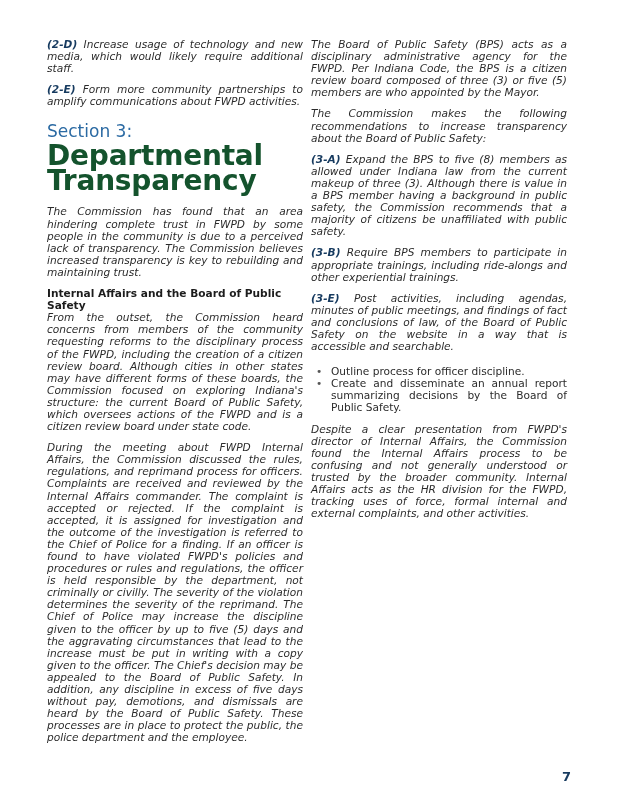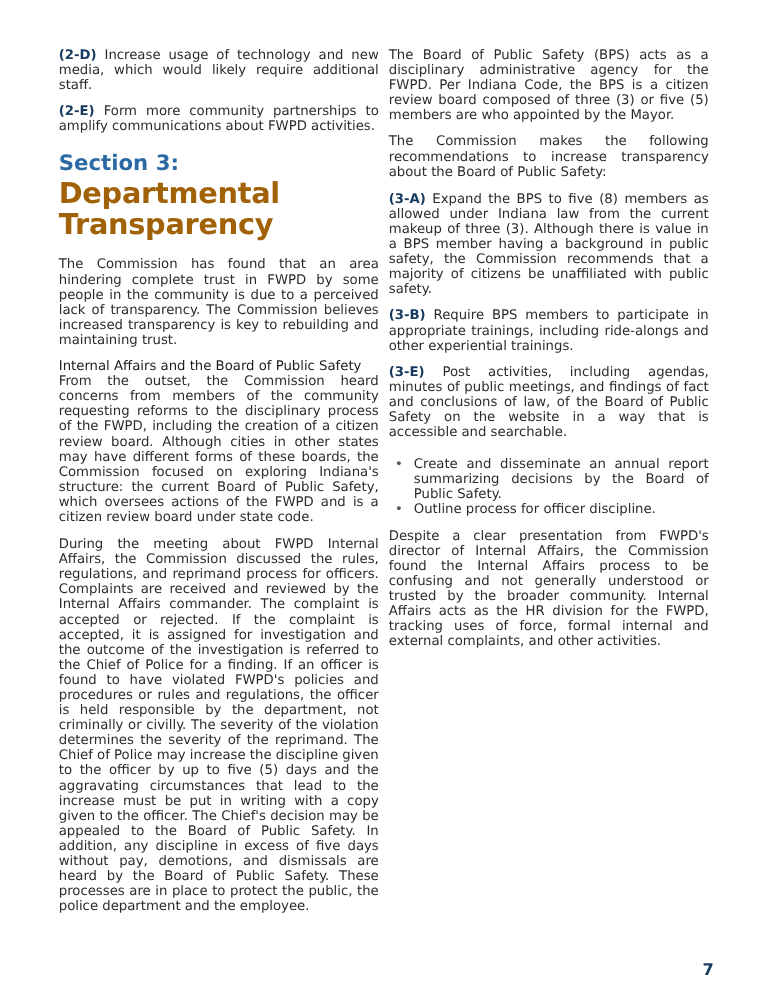--- a/index.html
+++ b/index.html
@@ -3,25 +3,25 @@
 <meta charset="utf-8">
 <style>
   html, body { margin: 0; padding: 0; }
   body {
     width: 618px; height: 800px; background: #ffffff; position: relative; overflow: hidden;
     font-family: "DejaVu Sans", sans-serif; color: #2b2b2b;
   }
   .col { position: absolute; top: 38px; width: 256px; font-size: 10.6px; line-height: 12.1px; }
   .col.left { left: 47px; }
   .col.right { left: 311px; }
-  p { margin: 0 0 9px 0; text-align: justify; }
+  p { margin: 0 0 9px 0; text-align: justify; font-style: italic; }
   .rec-id { font-weight: bold; color: #163a5f; }
-  .section-label { color: #2b6aa3; font-weight: bold; font-size: 17px; line-height: 20px; margin: 14px 0 2px 0; }
-  .section-title { color: #a16207; font-weight: bold; font-size: 23px; line-height: 25px; margin: 0 0 12px 0; letter-spacing: -0.2px; }
-  .subhead { font-weight: normal; color: #1c1c1c; margin: 0; font-size: 10.6px; line-height: 12.1px; }
+  .section-label { color: #2b6aa3; font-weight: normal; font-size: 17px; line-height: 20px; margin: 14px 0 2px 0; }
+  .section-title { color: #14532d; font-weight: bold; font-size: 28px; line-height: 25px; margin: 0 0 12px 0; letter-spacing: -0.2px; }
+  .subhead { font-weight: bold; color: #1c1c1c; margin: 0; font-size: 10.6px; line-height: 12.1px; }
   ul { margin: 0 0 9px 0; padding: 0 0 0 20px; }
   li { text-align: justify; list-style: none; position: relative; }
   li::before { content: "•"; position: absolute; left: -15px; color: #555; }
   .page-number { position: absolute; right: 47px; bottom: 16px; font-weight: bold; color: #163a5f; font-size: 13px; }
 </style>
 </head>
 <body>
 
 <div class="col left">
   <p><span class="rec-id">(2-D)</span><span> Increase usage of technology and new media, which would likely require additional staff.</span></p>
@@ -34,19 +34,19 @@
   <p>During the meeting about FWPD Internal Affairs, the Commission discussed the rules, regulations, and reprimand process for officers. Complaints are received and reviewed by the Internal Affairs commander. The complaint is accepted or rejected. If the complaint is accepted, it is assigned for investigation and the outcome of the investigation is referred to the Chief of Police for a finding. If an officer is found to have violated FWPD's policies and procedures or rules and regulations, the officer is held responsible by the department, not criminally or civilly. The severity of the violation determines the severity of the reprimand. The Chief of Police may increase the discipline given to the officer by up to five (5) days and the aggravating circumstances that lead to the increase must be put in writing with a copy given to the officer. The Chief's decision may be appealed to the Board of Public Safety. In addition, any discipline in excess of five days without pay, demotions, and dismissals are heard by the Board of Public Safety. These processes are in place to protect the public, the police department and the employee.</p>
 </div>
 
 <div class="col right">
   <p>The Board of Public Safety (BPS) acts as a disciplinary administrative agency for the FWPD. Per Indiana Code, the BPS is a citizen review board composed of three (3) or five (5) members are who appointed by the Mayor.</p>
   <p>The Commission makes the following recommendations to increase transparency about the Board of Public Safety:</p>
   <p><span class="rec-id">(3-A)</span><span> Expand the BPS to five (8) members as allowed under Indiana law from the current makeup of three (3). Although there is value in a BPS member having a background in public safety, the Commission recommends that a majority of citizens be unaffiliated with public safety.</span></p>
   <p><span class="rec-id">(3-B)</span><span> Require BPS members to participate in appropriate trainings, including ride-alongs and other experiential trainings.</span></p>
   <p style="margin-bottom:13px"><span class="rec-id">(3-E)</span><span> Post activities, including agendas, minutes of public meetings, and findings of fact and conclusions of law, of the Board of Public Safety on the website in a way that is accessible and searchable.</span></p>
   <ul>
+    <li>Outline process for officer discipline.</li>
     <li>Create and disseminate an annual report summarizing decisions by the Board of Public Safety.</li>
-    <li>Outline process for officer discipline.</li>
   </ul>
   <p>Despite a clear presentation from FWPD's director of Internal Affairs, the Commission found the Internal Affairs process to be confusing and not generally understood or trusted by the broader community. Internal Affairs acts as the HR division for the FWPD, tracking uses of force, formal internal and external complaints, and other activities.</p>
 </div>
 
 <div class="page-number">7</div>
 
 </body></html>

